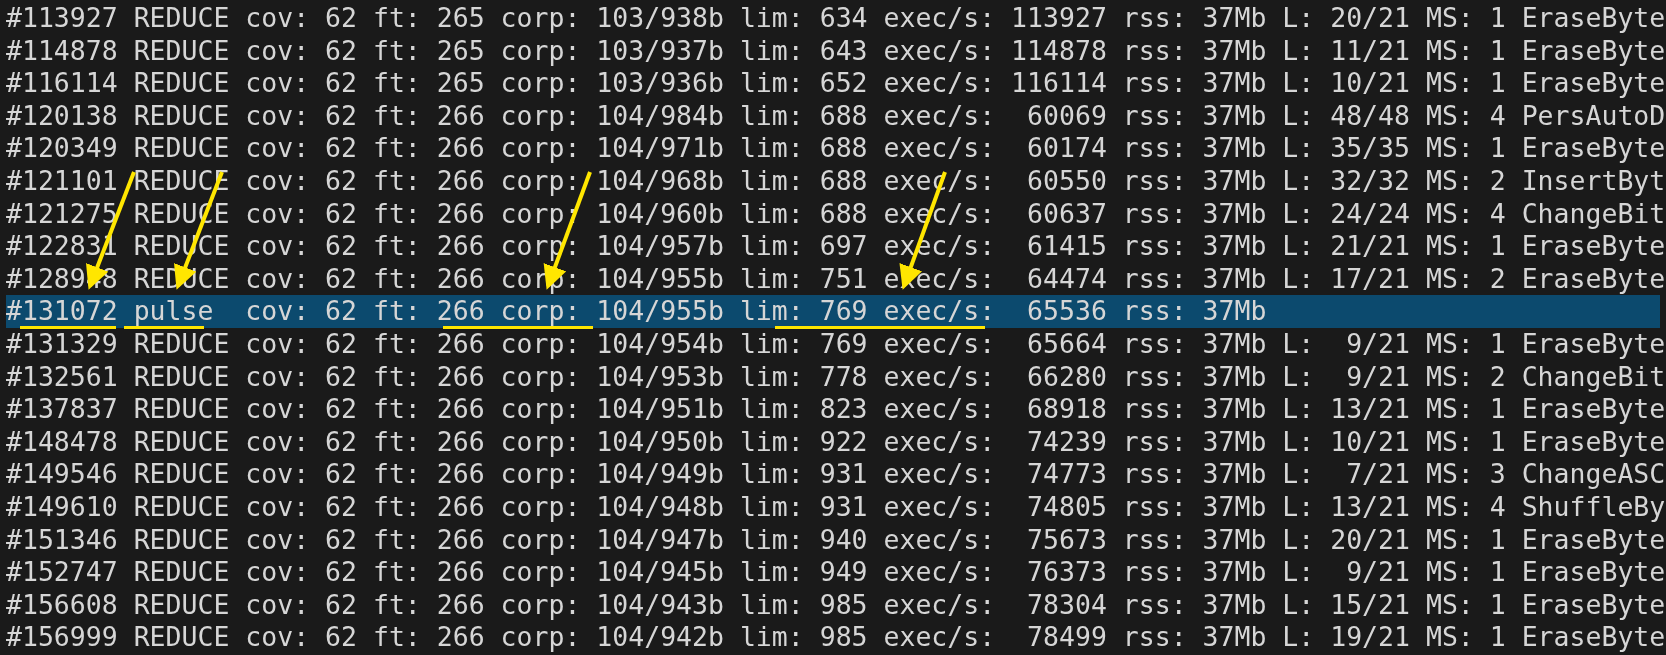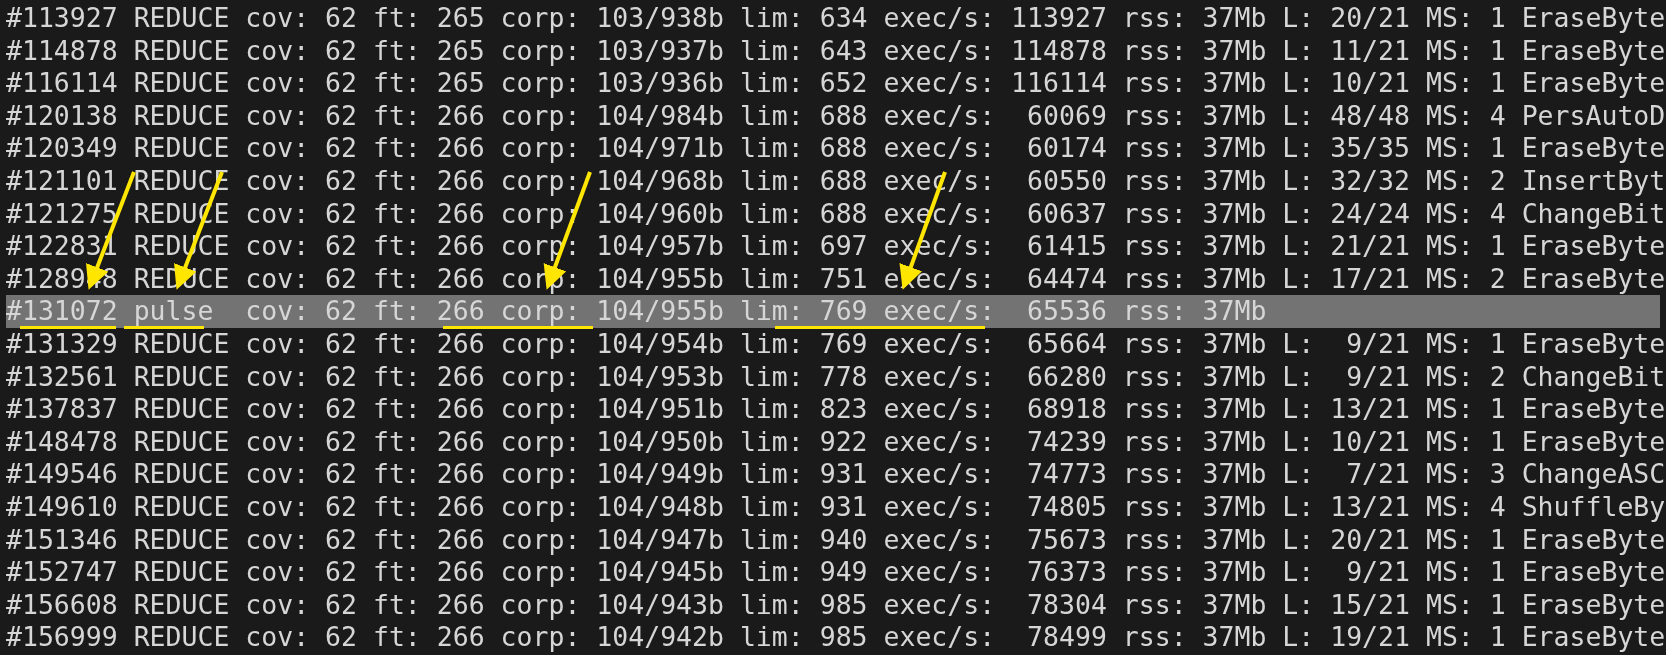--- a/index.html
+++ b/index.html
@@ -22,21 +22,21 @@
     padding: 2px 6px;
     width: 100%;
     height: 100%;
     box-sizing: border-box;
   }
   .row {
     display: block;
     height: 32.6px;
   }
   .pulse-row {
-    background: #737373;
+    background: #0c4a6e;
   }
   .overlay {
     position: absolute;
     left: 0;
     top: 0;
     width: 1666px;
     height: 655px;
     pointer-events: none;
   }
   .ul {

